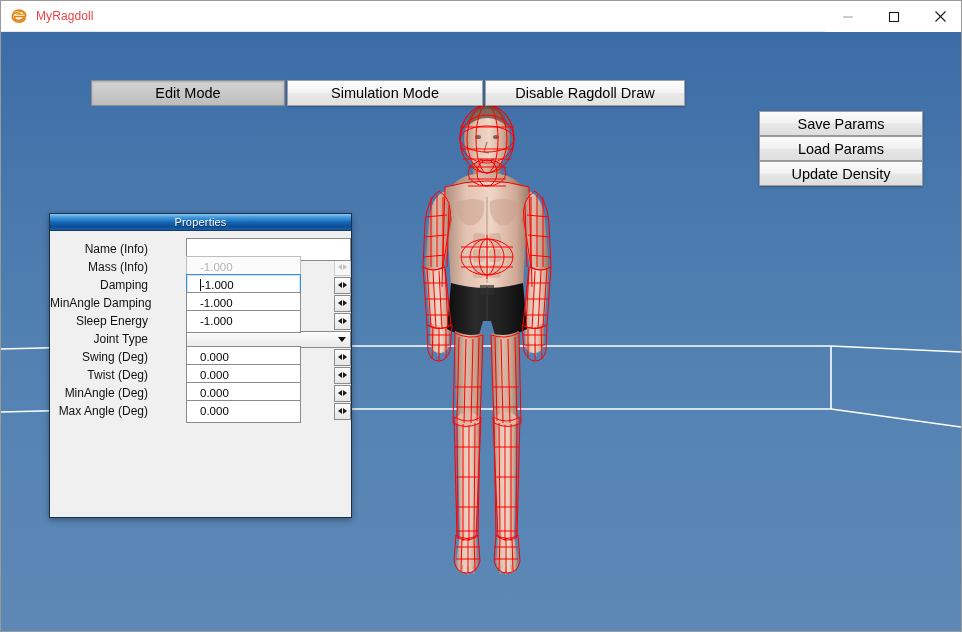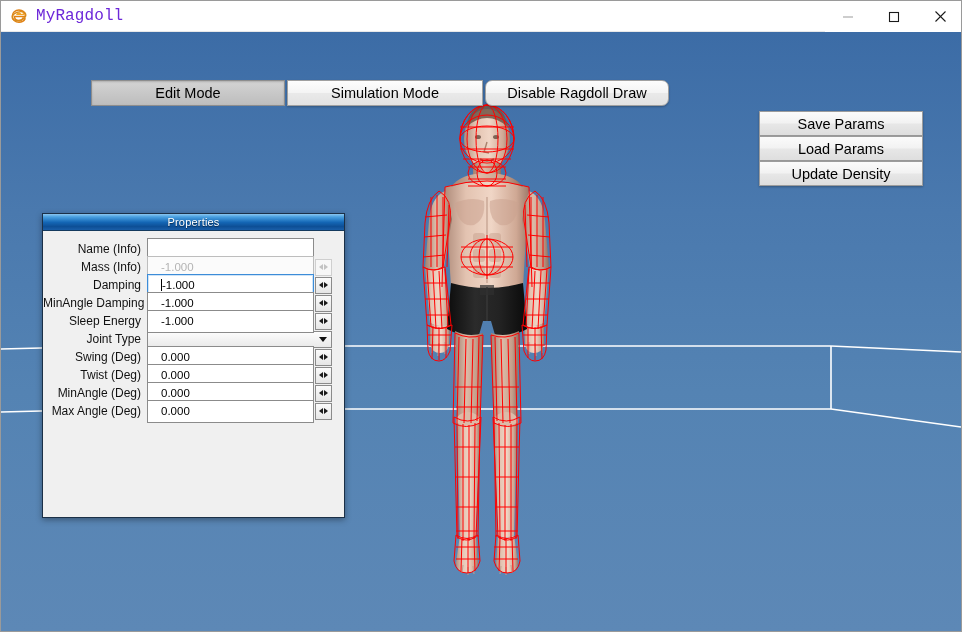--- a/index.html
+++ b/index.html
@@ -17,23 +17,22 @@
   .titlebar {
     position: absolute; left: 0; top: 0; width: 962px; height: 31px;
     background: #ffffff; border-bottom: 1px solid #e8e8e8;
     display: flex; align-items: center;
   }
   .title-icon {
     width: 18px; height: 18px; margin-left: 9px; margin-right: 8px;
     position: relative; flex: none;
   }
   .title-text {
-    font-size: 16px; color: #6d28d9; letter-spacing: .1px;
+    font-size: 12px; color: #ef4444; letter-spacing: .1px;
     white-space: nowrap;
-    font-family: Liberation Mono, monospace;
   }
   .win-controls {
     position: absolute; right: 0; top: 0; height: 31px; display: flex;
   }
   .win-btn {
     width: 46px; height: 31px; display: flex; align-items: center;
     justify-content: center; background: #fff;
   }
   .win-btn svg { display: block; }
 
@@ -65,59 +64,59 @@
     white-space: nowrap; cursor: default;
     box-shadow: 0 1px 2px rgba(0,0,0,.25);
   }
   .tab-btn.active {
     background: linear-gradient(to bottom, #d4d4d4 0%, #c8c8c8 50%, #bdbdbd 100%);
     border: 1px solid #8d8d8d;
     box-shadow: inset 0 1px 2px rgba(0,0,0,.18);
   }
   .tab-w1 { width: 194px; }
   .tab-w2 { width: 196px; }
-  .tab-w3 { width: 184px; border-radius: 7px; }
+  .tab-w3 { width: 200px; }
   .tab-w4 { width: 176px; }
 
   
   .actions {
     position: absolute; left: 758px; top: 79px; display: flex;
     flex-direction: column; z-index: 20;
   }
   .action-btn {
     width: 164px; height: 25px;
     font-size: 14.5px; color: #000;
     background: linear-gradient(to bottom, #fbfbfb 0%, #f2f2f2 48%, #e7e7e7 52%, #dedede 100%);
     border: 1px solid #9c9c9c;
     display: flex; align-items: center; justify-content: center;
     white-space: nowrap; cursor: default;
     box-shadow: 0 1px 2px rgba(0,0,0,.28);
   }
 
   
   .panel {
-    position: absolute; left: 41px; top: 181px; width: 303px; height: 305px;
+    position: absolute; left: 48px; top: 181px; width: 303px; height: 305px;
     background: #f0f0f0;
     border: 1px solid #1b3047;
     box-shadow: 0 2px 6px rgba(0,0,0,.35);
     z-index: 30;
   }
   .panel-title {
     height: 17px; width: 100%;
     background: linear-gradient(to bottom, #8cc6ef 0%, #49a0e0 18%, #1466b5 52%, #0d4f96 78%, #1a5ea8 100%);
     border-bottom: 1px solid #143a5e;
     color: #ffffff; font-size: 11px;
     display: flex; align-items: center; justify-content: center;
     text-shadow: 0 1px 1px rgba(0,0,0,.55);
     letter-spacing: .2px;
   }
   .panel-body { padding: 9px 0 0 0; }
 
   .row {
-    display: flex; align-items: center; height: 18px; margin-bottom: 0px;
+    display: flex; align-items: center; height: 18px; margin-bottom: 0px; gap: 32px;
   }
   .row-label {
     width: 104px; text-align: right; padding-right: 6px;
     font-size: 12px; color: #111; white-space: nowrap;
     flex: none;
   }
   .field {
     height: 23px; background: #ffffff; border: 1px solid #8b8b8b;
     font-size: 11.5px; color: #000; display: flex; align-items: center;
     padding-left: 13px; position: relative;

